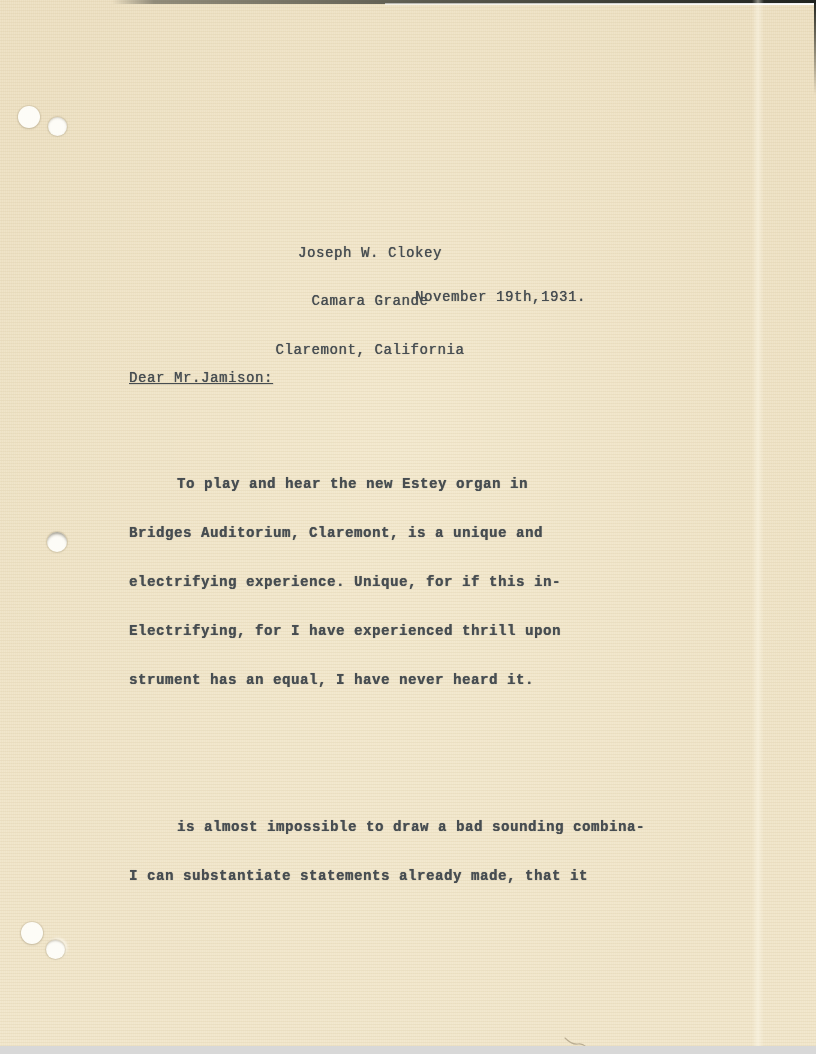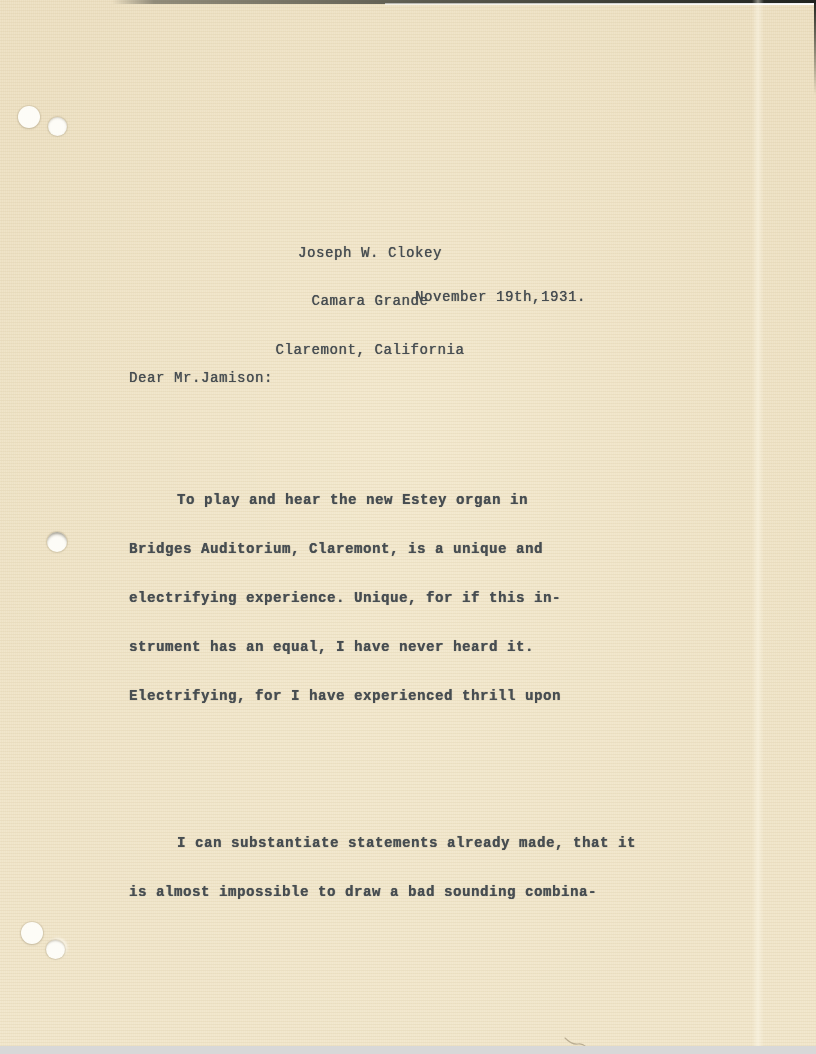--- a/index.html
+++ b/index.html
@@ -47,21 +47,21 @@
   .hole-5{left:46px;top:940px;width:19px;height:19px;box-shadow:0 0 1px 1px rgba(190,178,148,0.5), inset 0 2px 2px -1px rgba(140,132,112,0.40), 2px -2px 3px rgba(255,253,245,0.8);}
   
   .tw{
     font-size:14px;line-height:16.3px;letter-spacing:0.6px;
     white-space:pre-wrap;
     text-shadow:0 0 0.7px rgba(71,77,81,0.85), 0.4px 0.4px 0.5px rgba(71,77,81,0.35);
   }
   .letterhead{position:absolute;left:170px;top:212px;width:400px;text-align:center;}
   .date{position:absolute;left:415px;top:289px;}
   .body-block{position:absolute;left:129px;top:337px;width:610px;}
-  .salutation{margin-bottom:25px;}
+  .salutation{margin-bottom:9px;text-decoration:underline;}
   .para{margin-bottom:16.3px;font-weight:bold;}
   .para .line:first-child{text-indent:48px;}
   .squiggle{position:absolute;left:563px;top:1036px;}
 </style>
 </head>
 <body>
 
 <div class="page">
 
   <div class="scan-top"></div>
@@ -83,27 +83,27 @@
 
   <div class="date tw">November 19th,1931.</div>
 
   <div class="body-block tw">
     <div class="line salutation">Dear Mr.Jamison:</div>
 
     <div class="para">
       <div class="line">To play and hear the new Estey organ in</div>
       <div class="line">Bridges Auditorium, Claremont, is a unique and</div>
       <div class="line">electrifying experience. Unique, for if this in-</div>
+      <div class="line">Electrifying, for I have experienced thrill upon</div>
       <div class="line">strument has an equal, I have never heard it.</div>
-      <div class="line">Electrifying, for I have experienced thrill upon</div>
     </div>
 
     <div class="para">
+      <div class="line">is almost impossible to draw a bad sounding combina-</div>
       <div class="line">I can substantiate statements already made, that it</div>
-      <div class="line">is almost impossible to draw a bad sounding combina-</div>
       
     </div>
 
     
 
     
 
     
 
     

